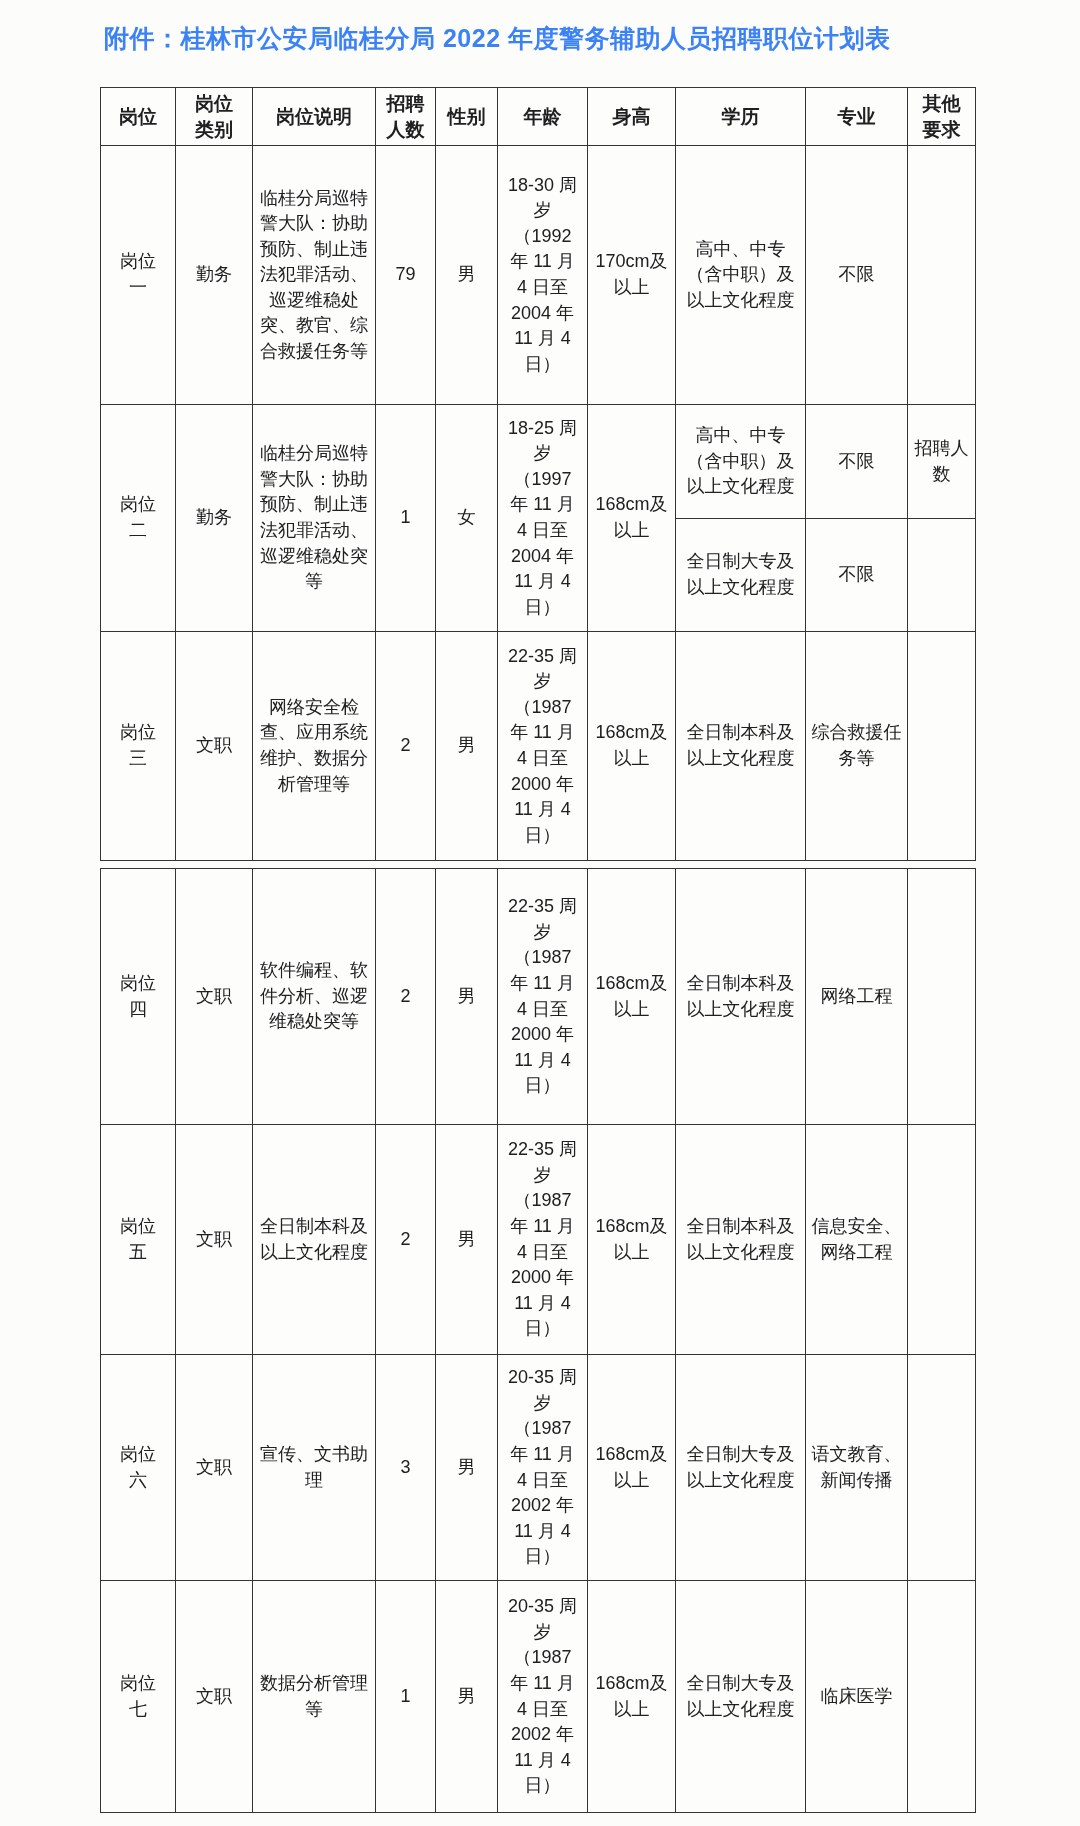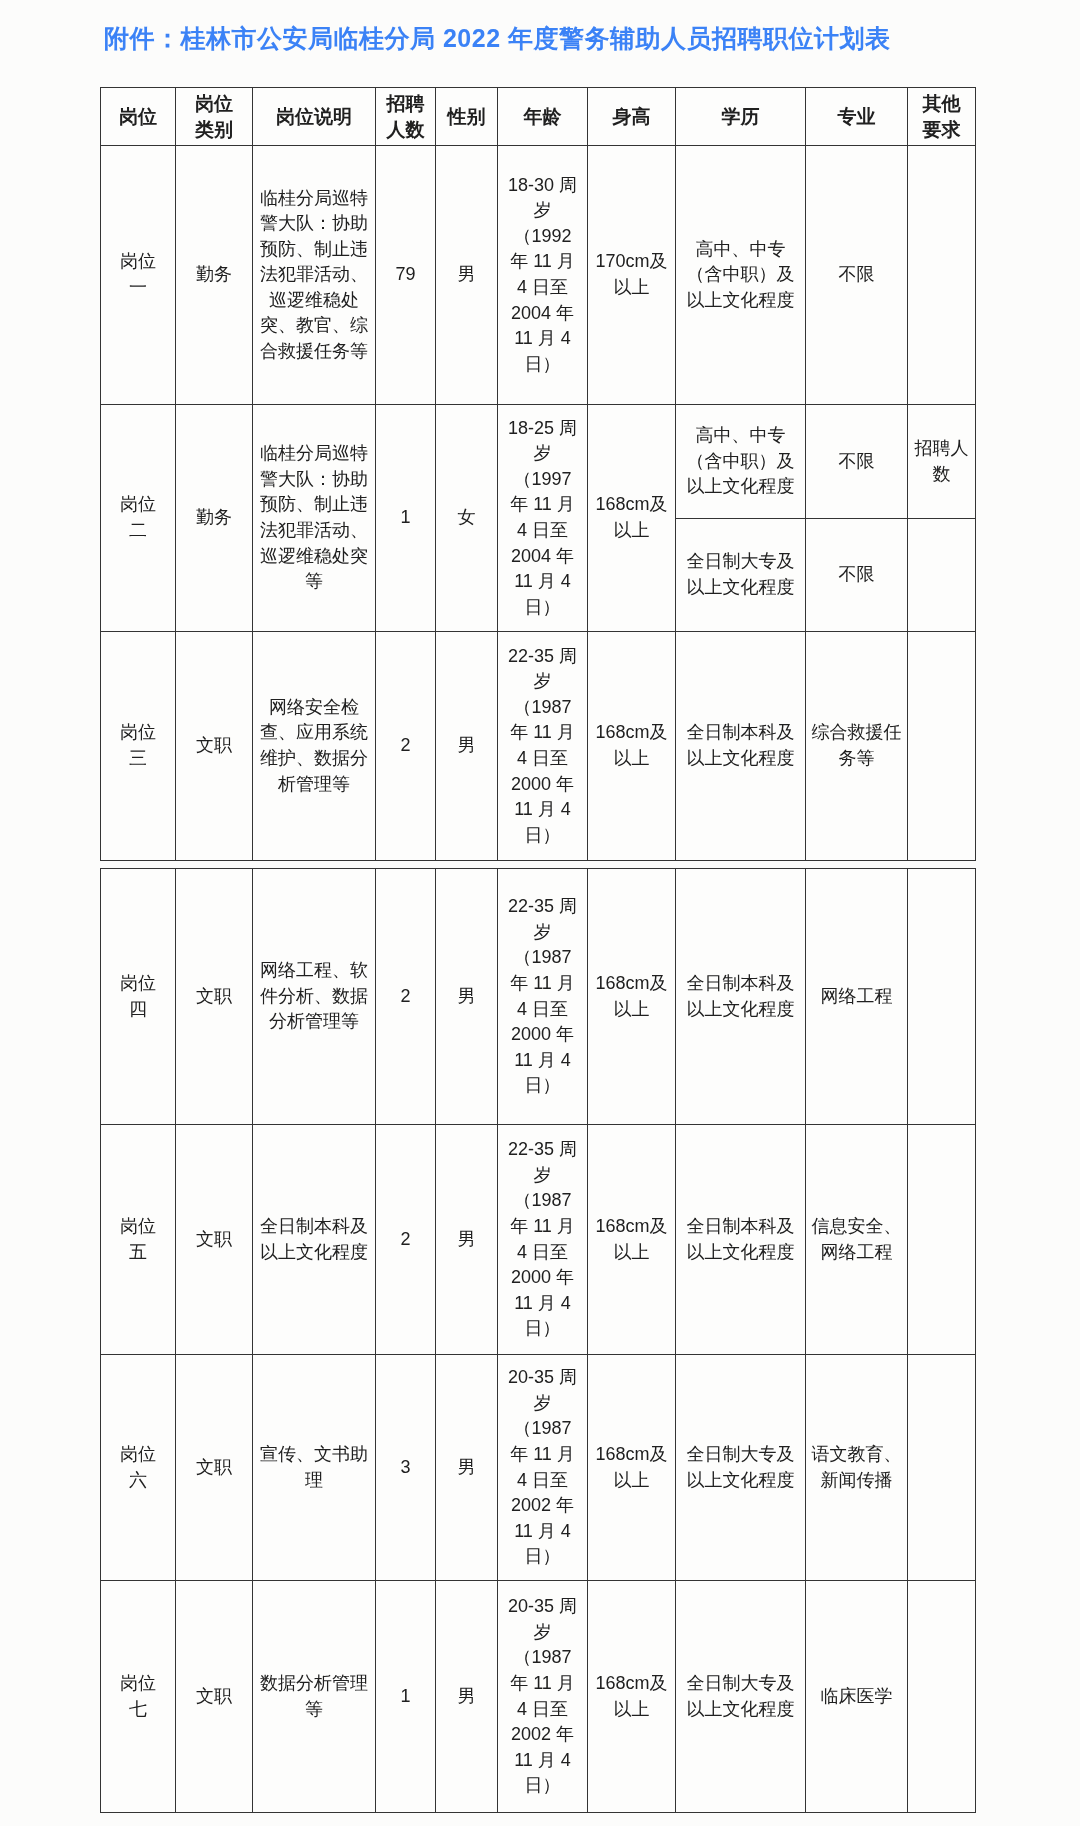--- a/index.html
+++ b/index.html
@@ -147,21 +147,21 @@
     <col class="c-age">
       <col class="c-hgt">
       <col class="c-edu">
       <col class="c-maj">
       <col class="c-oth">
   </colgroup>
   <tbody>
       <tr class="h4">
     <td><span class="w2">岗位四</span></td>
     <td>文职</td>
-    <td>网络工程、软件分析、数据分析管理等</td>
+    <td>软件编程、软件分析、巡逻维稳处突等</td>
     <td>2</td>
     <td>男</td>
     <td>22-35 周岁 （1987 年 11 月 4 日至 2000 年 11 月 4 日）</td>
     <td>168cm及以上</td>
     <td>全日制本科及以上文化程度</td>
     <td>网络工程</td>
     <td></td>
   </tr>
   <tr class="h5">
     <td><span class="w2">岗位五</span></td>

